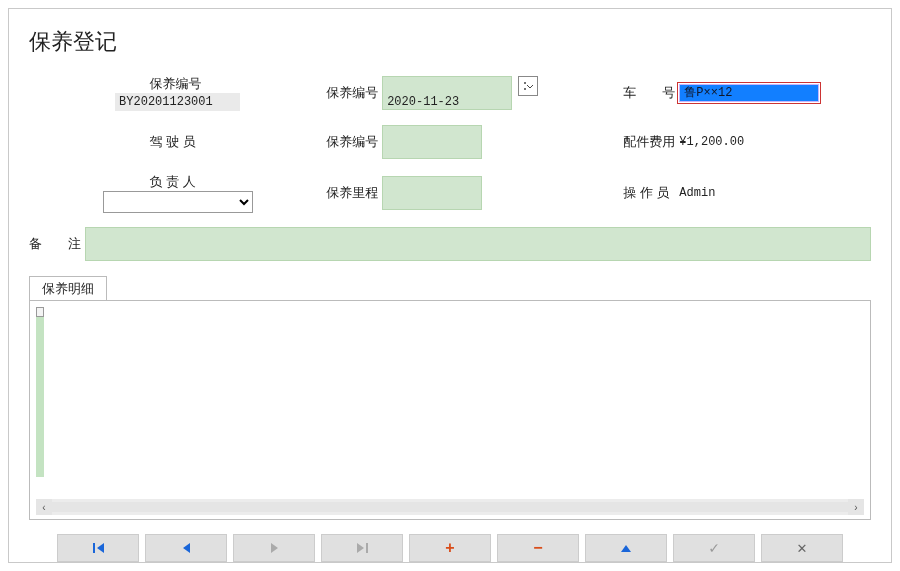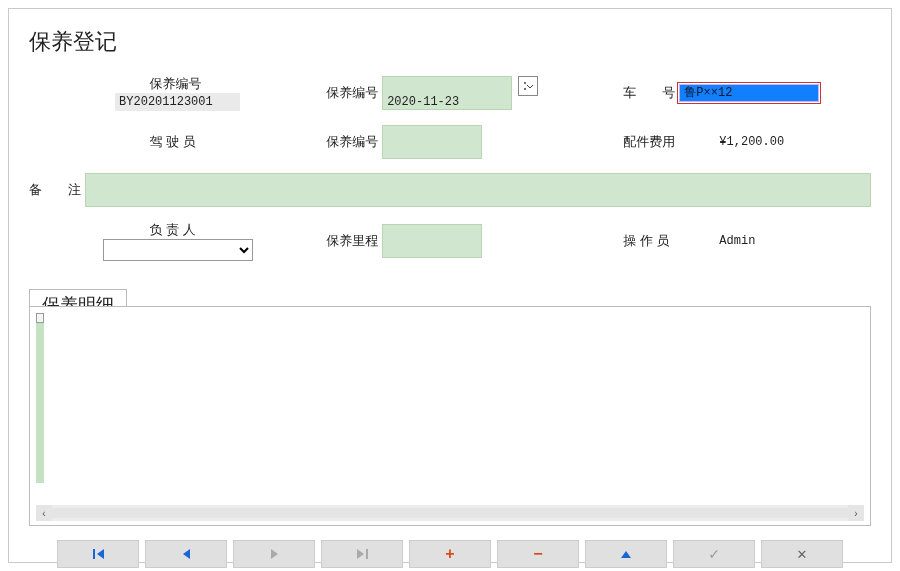--- a/index.html
+++ b/index.html
@@ -80,35 +80,34 @@
   .select-native {
     height: 22px;
     width: 150px;
     border: 1px solid #999;
     background:#fff;
     font-size:12px;
   }
   .mono {
     font-family: "Courier New", monospace;
     font-size: 12px;
-    margin-left: 40px;
   }
   
   .tab-wrap {
     margin-top: 8px;
   }
   .tab {
     display:inline-block;
     border:1px solid #bbb;
     border-bottom:none;
     padding:3px 12px;
     background:#fff;
-    font-size:18px;
+    font-size:13px;
     position:relative;
-    top:14px;
+    top:1px;
   }
   .detail-box {
     border:1px solid #bbb;
     height: 220px;
     position:relative;
     background:#fff;
   }
   .detail-inner {
     position:absolute;
     left:6px; top:6px; right:6px; bottom:22px;
@@ -240,39 +239,39 @@
       <span class="lbl">保养编号</span>
       <span class="input-green" style="width:100px"></span>
     </div>
     <div class="field col3">
       <span class="lbl">配件费用</span>
       <span class="mono">¥1,200.00</span>
     </div>
   </div>
 
   <div class="form-row">
-    <span class="lbl">备　　注</span>
-    <span class="input-green" style="flex:1;height:22px"></span>
-  </div>
-
-  <div class="form-row">
     <div class="field col1">
       <span class="lbl">负 责 人</span>
       <select class="select-native">
         <option></option>
       </select>
     </div>
     <div class="field col2">
       <span class="lbl">保养里程</span>
       <span class="input-green" style="width:100px"></span>
     </div>
     <div class="field col3">
       <span class="lbl">操 作 员</span>
       <span class="mono">Admin</span>
     </div>
+  </div>
+
+  <div class="form-row">
+    <span class="lbl">备　　注</span>
+    <span class="input-green" style="flex:1;height:22px"></span>
   </div>
 
   <div class="tab-wrap">
     <div class="tab">保养明细</div>
     <div class="detail-box">
       <div class="detail-inner">
         <div class="col-resizer"></div>
         <div class="vscroll-green"></div>
       </div>
       <div class="hscroll">

